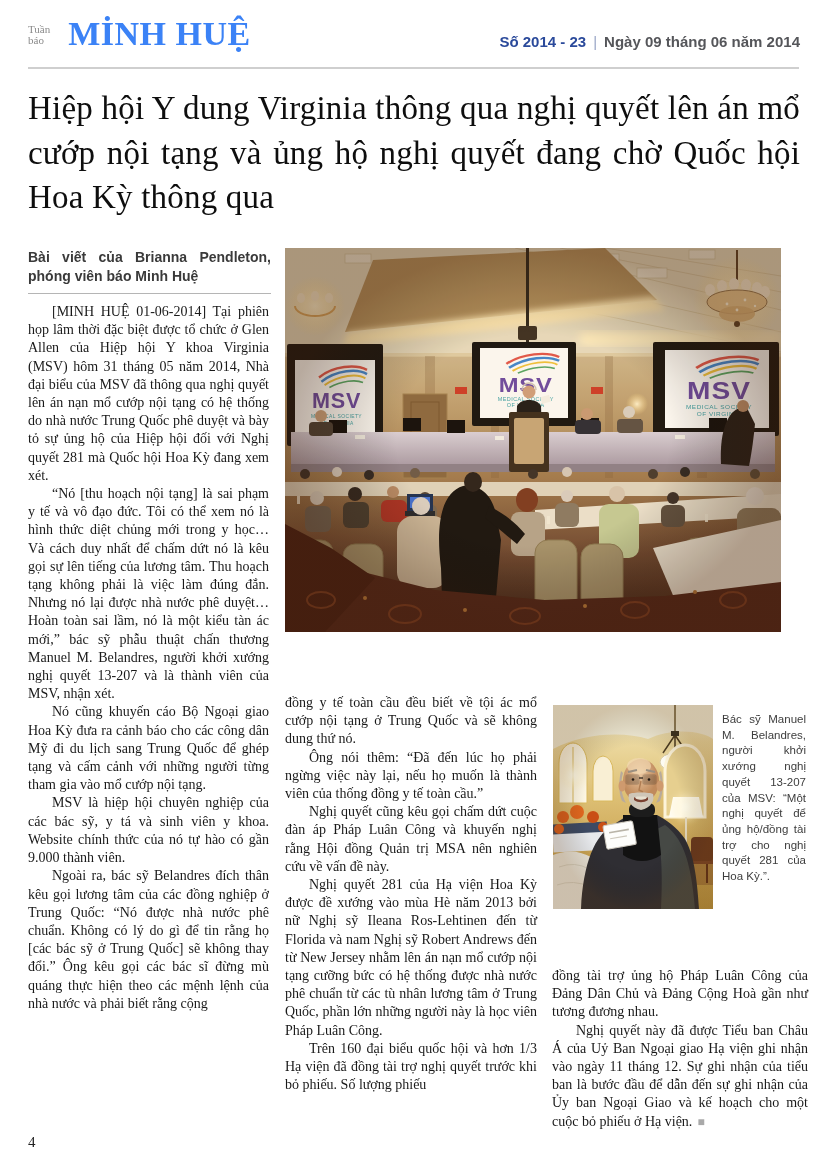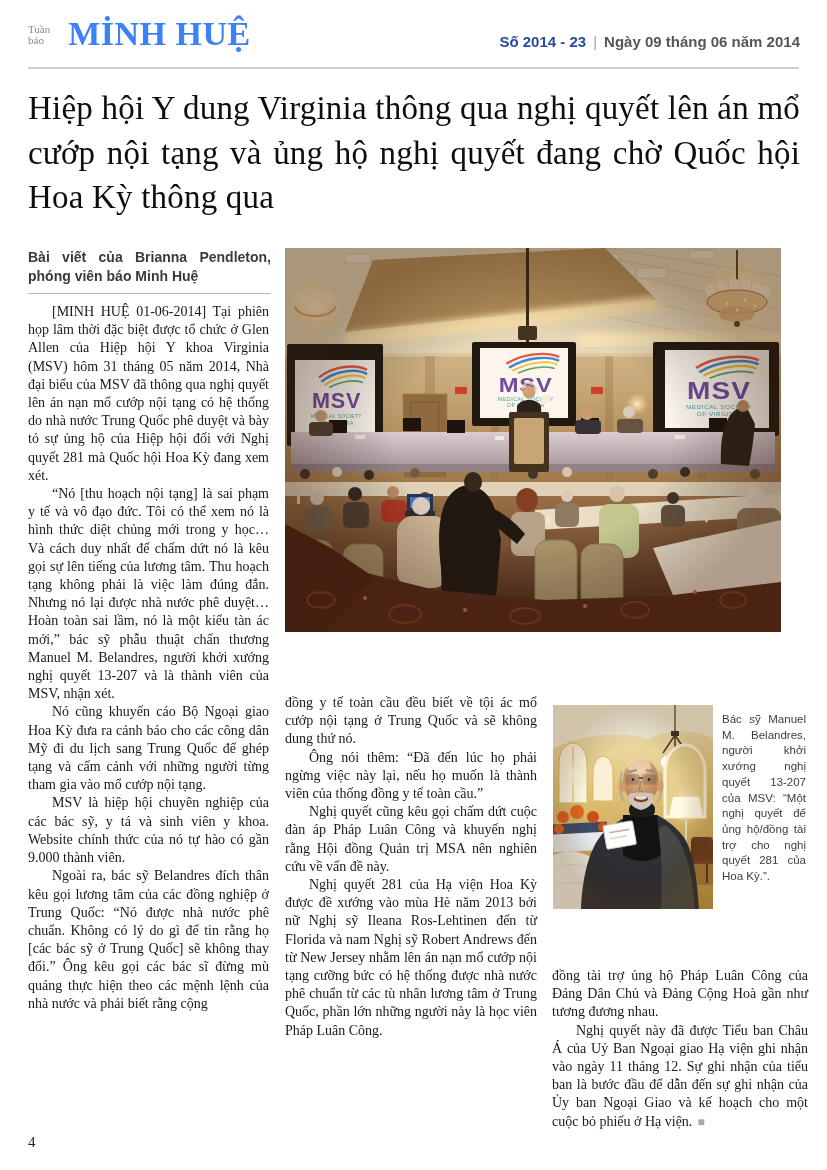--- a/index.html
+++ b/index.html
@@ -334,20 +334,21 @@
       <rect width="496" height="384" fill="url(#vign)"></rect>
       <rect width="496" height="384" fill="#ff9a3c" opacity=".05"></rect>
     </svg>
   </div>
 
   <div class="col col2">
     <p class="noindent">đồng y tế toàn cầu đều biết về tội ác mổ cướp nội tạng ở Trung Quốc và sẽ không dung thứ nó.</p>
     <p>Ông nói thêm: “Đã đến lúc họ phải ngừng việc này lại, nếu họ muốn là thành viên của thống đồng y tế toàn cầu.”</p>
     <p>Nghị quyết cũng kêu gọi chấm dứt cuộc đàn áp Pháp Luân Công và khuyến nghị rằng Hội đồng Quản trị MSA nên nghiên cứu về vấn đề này.</p>
     <p>Nghị quyết 281 của Hạ viện Hoa Kỳ được đề xướng vào mùa Hè năm 2013 bởi nữ Nghị sỹ Ileana Ros-Lehtinen đến từ Florida và nam Nghị sỹ Robert Andrews đến từ New Jersey nhằm lên án nạn mổ cướp nội tạng cưỡng bức có hệ thống được nhà nước phê chuẩn từ các tù nhân lương tâm ở Trung Quốc, phần lớn những người này là học viên Pháp Luân Công.</p>
+    <p>Trên 160 đại biểu quốc hội và hơn 1/3 Hạ viện đã đồng tài trợ nghị quyết trước khi bỏ phiếu. Số lượng phiếu</p>
   </div>
 
   <div class="photo-portrait">
     <svg width="160" height="204" viewBox="0 0 160 204">
       <defs>
         <linearGradient id="pBg" x1="0" y1="0" x2="0" y2="1">
           <stop offset="0" stop-color="#f5efdc"></stop>
             <stop offset=".18" stop-color="#ecd9a0"></stop>
           <stop offset=".45" stop-color="#ddbf74"></stop>
             <stop offset=".75" stop-color="#caa352"></stop>

